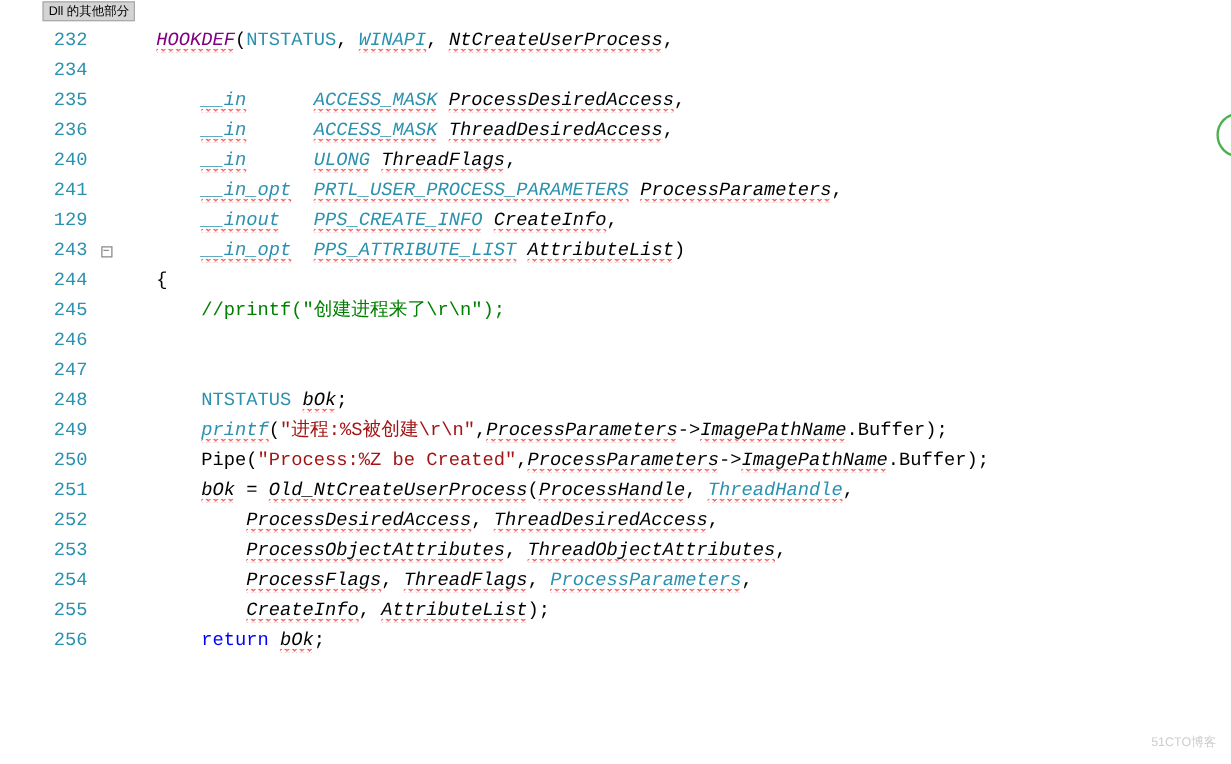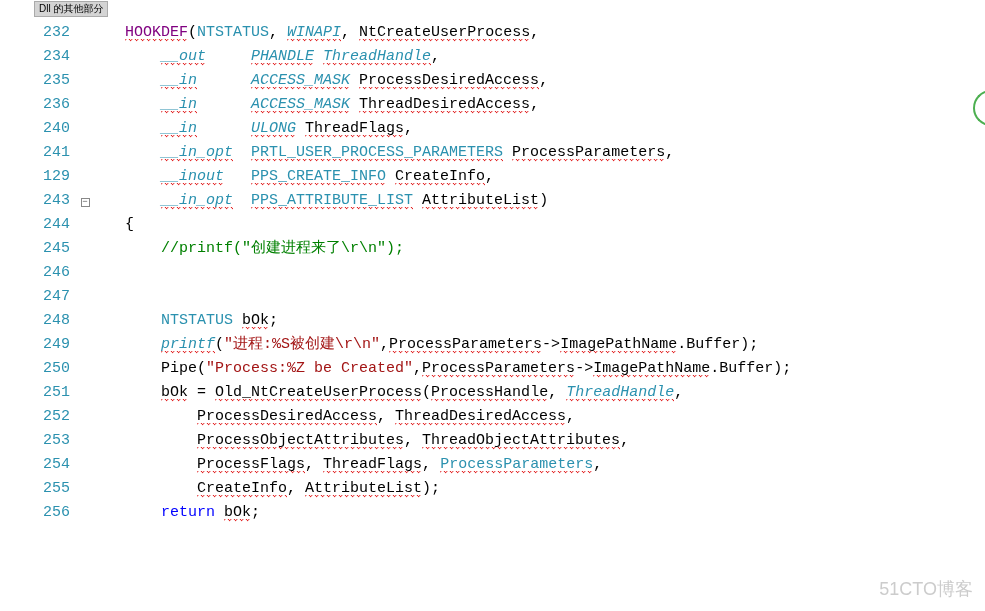--- a/index.html
+++ b/index.html
@@ -70,28 +70,29 @@
   .t-comm   { color: #008000; }
   .t-ident  { color: #000000; }
   .t-black  { color: #000000; }
   .squiggle {
     background-image: linear-gradient(45deg, transparent 65%, #d00 80%, transparent 90%),
                       linear-gradient(135deg, transparent 5%, #d00 15%, transparent 25%);
     background-size: 6px 3px;
     background-repeat: repeat-x;
     background-position: 0 100%;
     padding-bottom: 1px;
+    font-style: italic;
   }
   .watermark {
     position: absolute;
     right: 12px;
     bottom: 10px;
     color: #ccc;
     font-family: "Microsoft YaHei", sans-serif;
-    font-size: 18px;
+    font-size: 10px;
     margin-left: 22px;
   }
   .bubble {
     position: absolute;
     right: -10px;
     top: 90px;
     width: 22px;
     height: 36px;
     border: 2px solid #4caf50;
     border-right: none;
@@ -103,21 +104,21 @@
 <body>
 
 
 
 <div class="top-bar">
   <span>Dll 的其他部分</span>
 </div>
 
 <div class="editor" id="editor">
     <div class="line"><div class="gutter">232</div><div class="fold"></div><div class="code"><span class="t-ident">   </span><span class="t-purple squiggle">HOOKDEF</span><span class="t-black">(</span><span class="t-type-n">NTSTATUS</span><span class="t-black">, </span><span class="t-type squiggle">WINAPI</span><span class="t-black">, </span><span class="t-ident squiggle">NtCreateUserProcess</span><span class="t-black">,</span></div></div>
-    <div class="line"><div class="gutter">234</div><div class="fold"></div><div class="code"><span class="t-ident">       </span><span class="t-type squiggle">__out</span><span class="t-ident">     </span><span class="t-type squiggle">PHANDLE</span><span class="t-ident"> </span><span class="t-type squiggle">ThreadHandle</span><span class="t-black">,</span></div></div>
+    <div class="line"><div class="gutter">234</div><div class="fold"></div></div>
     <div class="line"><div class="gutter">235</div><div class="fold"></div><div class="code"><span class="t-ident">       </span><span class="t-type squiggle">__in</span><span class="t-ident">      </span><span class="t-type squiggle">ACCESS_MASK</span><span class="t-ident"> </span><span class="t-ident squiggle">ProcessDesiredAccess</span><span class="t-black">,</span></div></div>
     <div class="line"><div class="gutter">236</div><div class="fold"></div><div class="code"><span class="t-ident">       </span><span class="t-type squiggle">__in</span><span class="t-ident">      </span><span class="t-type squiggle">ACCESS_MASK</span><span class="t-ident"> </span><span class="t-ident squiggle">ThreadDesiredAccess</span><span class="t-black">,</span></div></div>
     <div class="line"><div class="gutter">240</div><div class="fold"></div><div class="code"><span class="t-ident">       </span><span class="t-type squiggle">__in</span><span class="t-ident">      </span><span class="t-type squiggle">ULONG</span><span class="t-ident"> </span><span class="t-ident squiggle">ThreadFlags</span><span class="t-black">,</span></div></div>
     <div class="line"><div class="gutter">241</div><div class="fold"></div><div class="code"><span class="t-ident">       </span><span class="t-type squiggle">__in_opt</span><span class="t-ident">  </span><span class="t-type-n squiggle">PRTL_USER_PROCESS_PARAMETERS</span><span class="t-ident"> </span><span class="t-ident squiggle">ProcessParameters</span><span class="t-black">,</span></div></div>
     <div class="line"><div class="gutter">129</div><div class="fold"></div><div class="code"><span class="t-ident">       </span><span class="t-type squiggle">__inout</span><span class="t-ident">   </span><span class="t-type-n squiggle">PPS_CREATE_INFO</span><span class="t-ident"> </span><span class="t-ident squiggle">CreateInfo</span><span class="t-black">,</span></div></div>
     <div class="line"><div class="gutter">243</div><div class="fold"><span class="fold-box">−</span></div><div class="code"><span class="t-ident">       </span><span class="t-type squiggle">__in_opt</span><span class="t-ident">  </span><span class="t-type-n squiggle">PPS_ATTRIBUTE_LIST</span><span class="t-ident"> </span><span class="t-ident squiggle">AttributeList</span><span class="t-black">)</span></div></div>
     <div class="line"><div class="gutter">244</div><div class="fold"></div><div class="code"><span class="t-ident">   </span><span class="t-black">{</span></div></div>
     <div class="line"><div class="gutter">245</div><div class="fold"></div><div class="code"><span class="t-ident">       </span><span class="t-comm">//printf("创建进程来了\r\n");</span></div></div>
     <div class="line"><div class="gutter">246</div><div class="fold"></div><div class="code"></div></div>
     <div class="line"><div class="gutter">247</div><div class="fold"></div><div class="code"></div></div>

